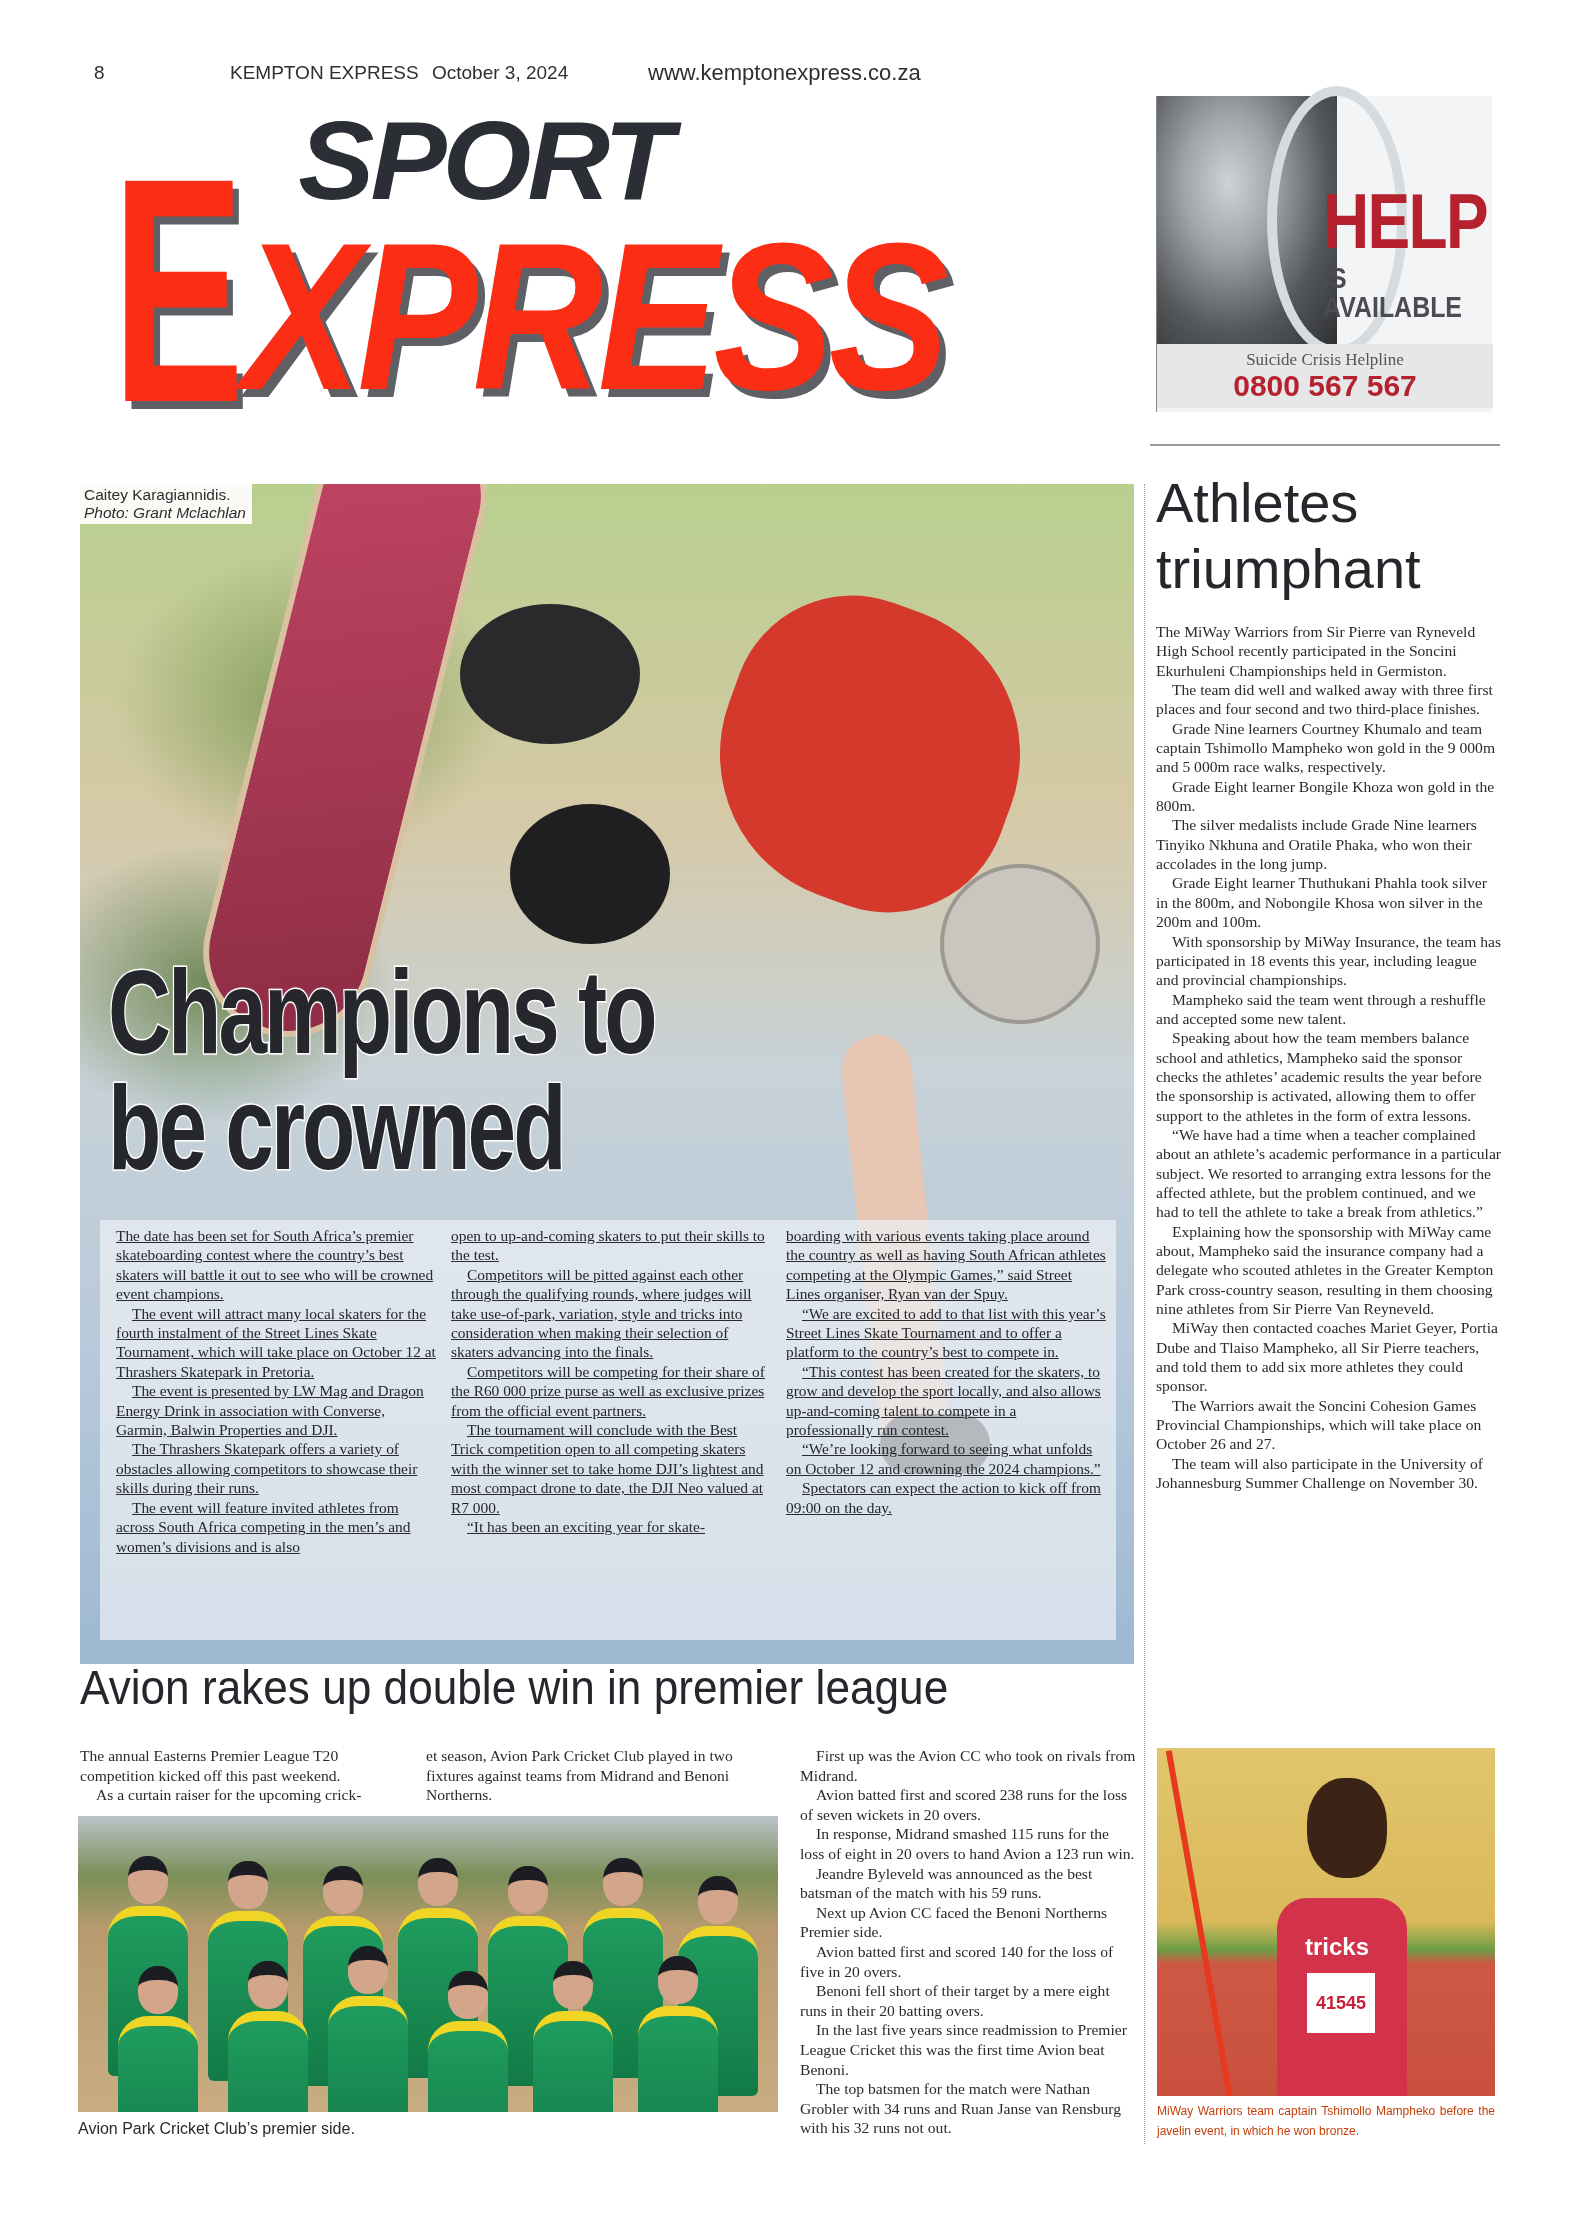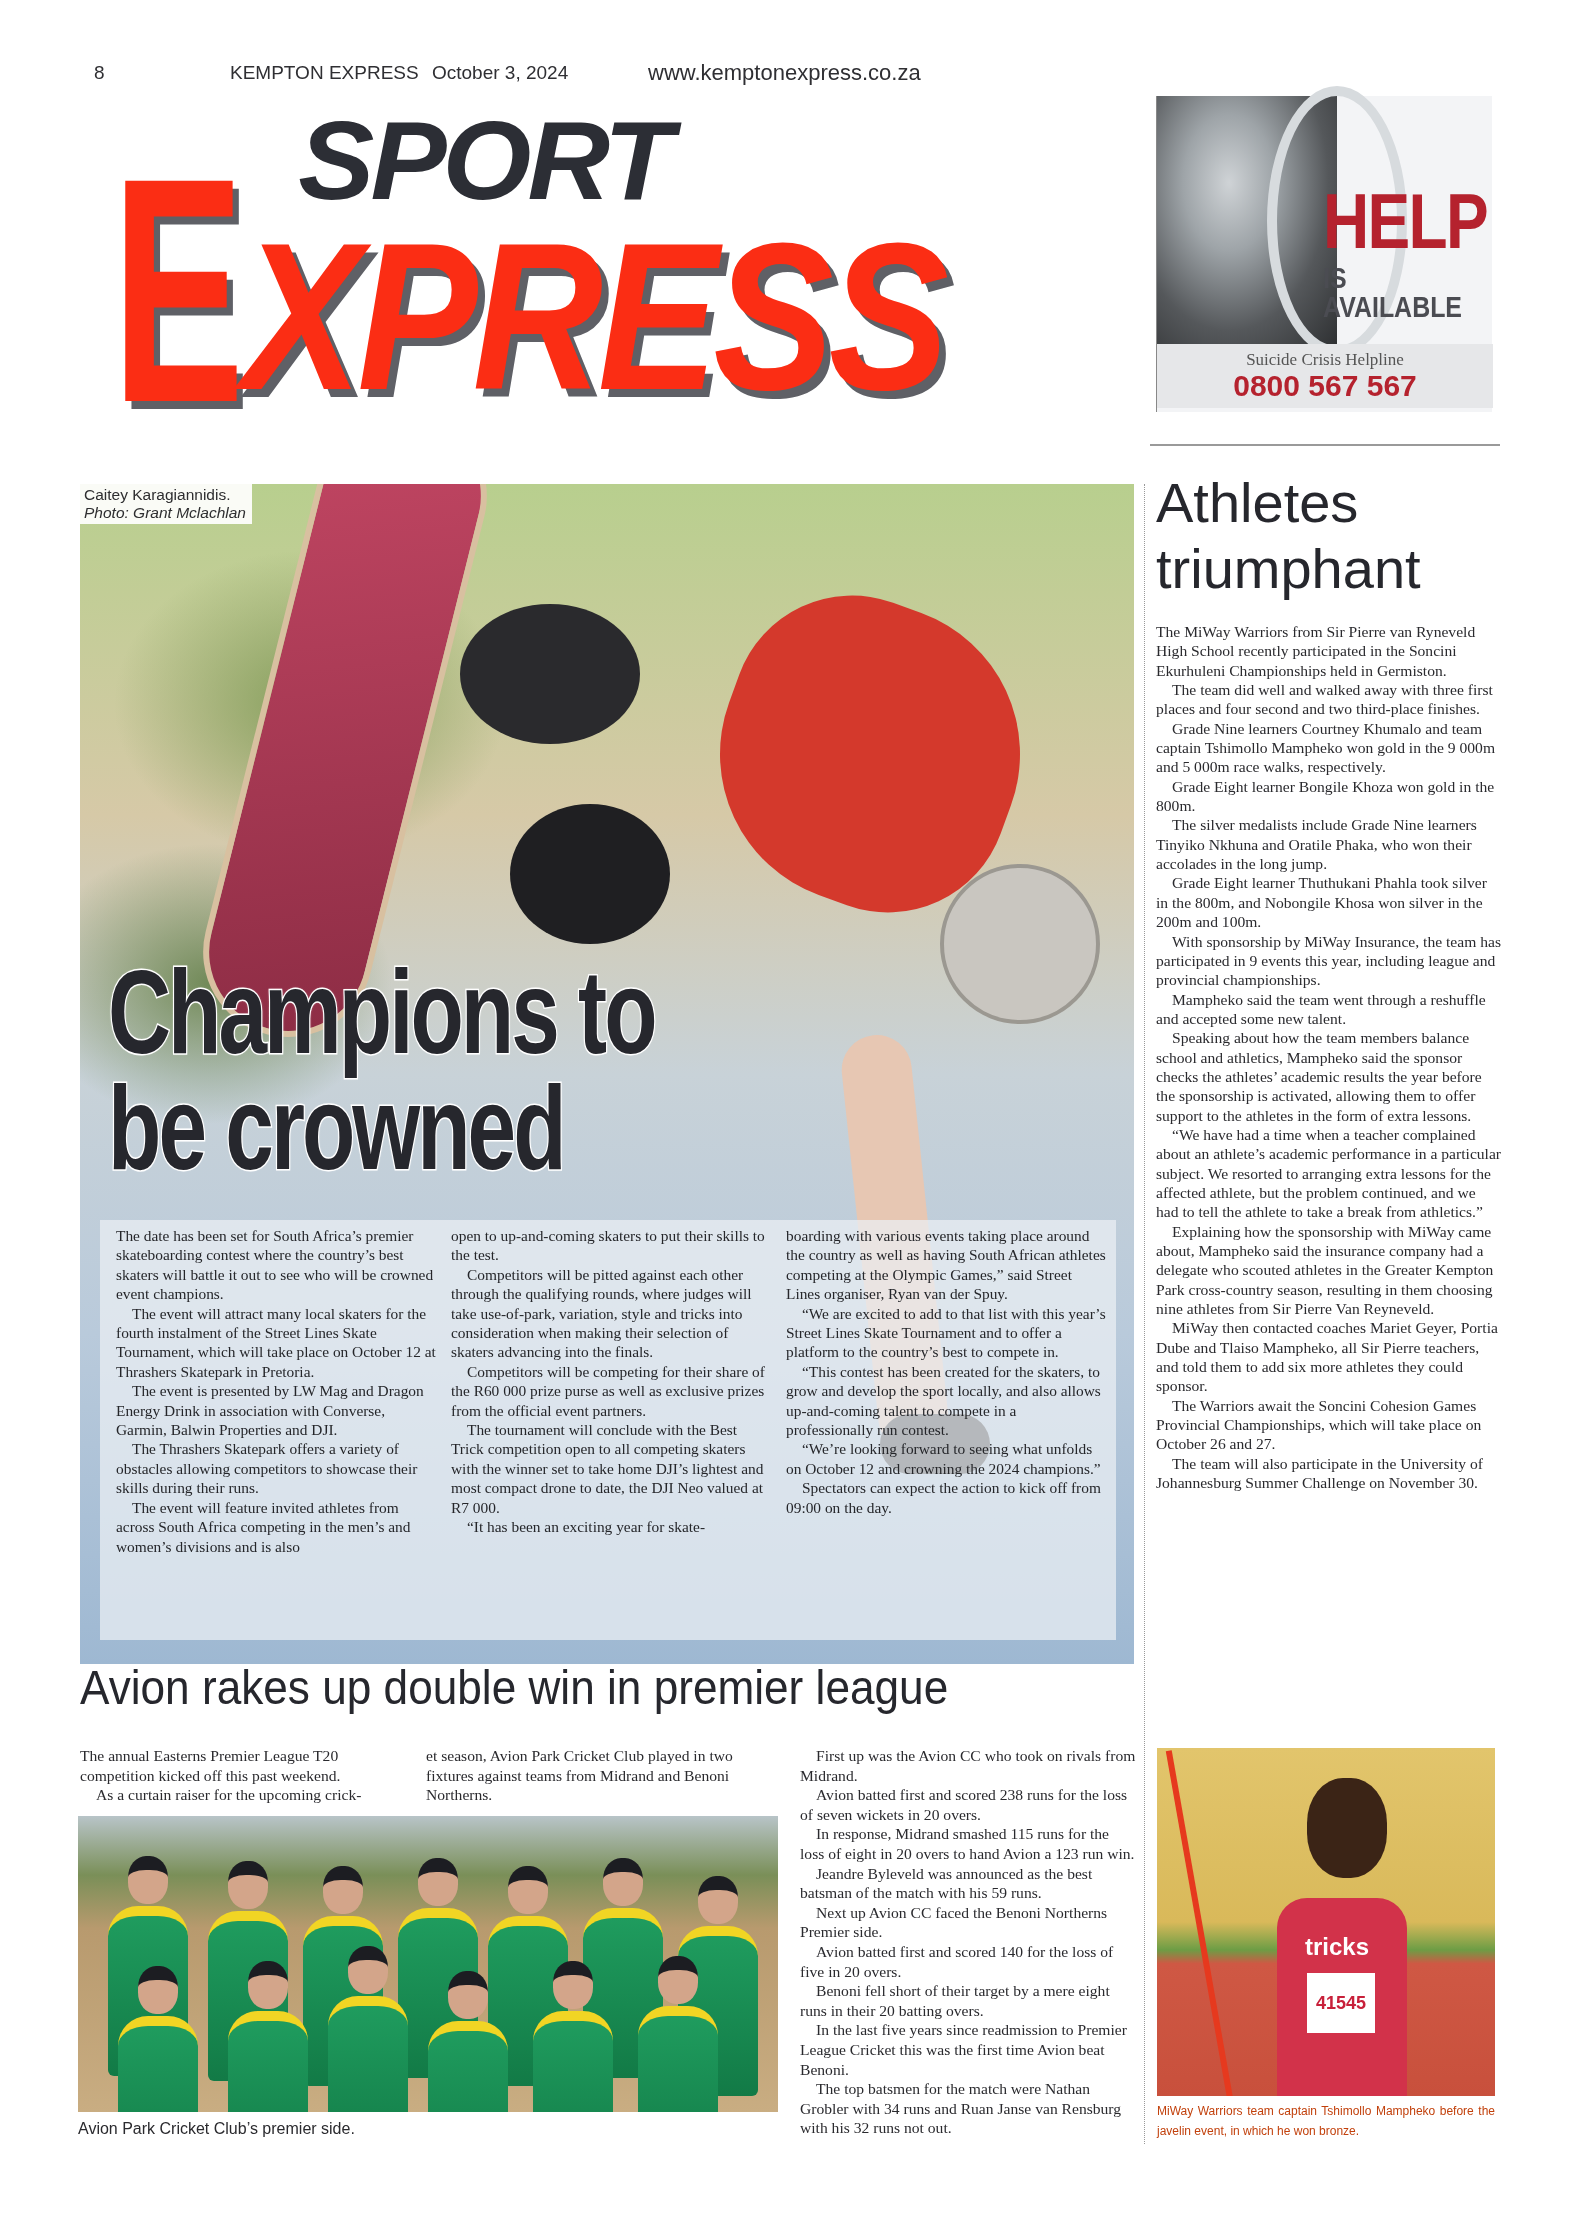--- a/index.html
+++ b/index.html
@@ -40,21 +40,21 @@
   .skate .shirt { position: absolute; left: 640px; top: 120px; width: 300px; height: 300px; border-radius: 40% 50% 40% 50%; background: #d4392c; transform: rotate(20deg); }
   .skate .helmet { position: absolute; left: 860px; top: 380px; width: 160px; height: 160px; border-radius: 50%; background: #c9c6c0; border: 4px solid #9b9891; }
   .skate .knee { position: absolute; left: 430px; top: 320px; width: 160px; height: 140px; border-radius: 50%; background: #1f1f22; }
   .skate .knee2 { position: absolute; left: 380px; top: 120px; width: 180px; height: 140px; border-radius: 50%; background: #2a2a2d; }
   .skate .arm { position: absolute; left: 780px; top: 550px; width: 70px; height: 420px; border-radius: 35px; background: #e7c7b3; transform: rotate(-6deg); }
   .skate .hand { position: absolute; left: 800px; top: 930px; width: 110px; height: 60px; border-radius: 30px; background: #2a2a2d; }
   .credit { position: absolute; left: 0; top: 0; background: rgba(255,255,255,.92); padding: 2px 6px 2px 4px; font-family: "Liberation Sans", sans-serif; font-size: 15.5px; line-height: 18px; color: #2e2e30; }
   .credit i { display: block; }
   .headline-skate { position: absolute; left: 28px; top: 470px; font-family: "Liberation Sans", sans-serif; font-weight: 900; font-size: 118px; line-height: 116px; color: #26272d; letter-spacing: -4px; -webkit-text-stroke: 3px #fff; paint-order: stroke fill; text-shadow: 0 0 3px #fff; transform: scaleX(0.74); transform-origin: left top; width: 1000px; }
   .skate-textpanel { position: absolute; left: 20px; top: 736px; width: 1016px; height: 420px; background: rgba(235,240,244,.72); }
-  .skate-cols { position: absolute; left: 36px; top: 742px; width: 990px; display: flex; gap: 15px; }
+  .skate-cols { position: absolute; left: 36px; top: 742px; width: 990px; display: flex; gap: 15px; text-decoration: underline; }
   .skate-col { width: 322px; font-size: 15.4px; line-height: 19.4px; color: #25262a; text-align: left; }
   .skate-col p { text-indent: 16px; }
   .skate-col p.noindent { text-indent: 0; }
 
   
   .ath-title { position: absolute; left: 1156px; top: 470px; font-family: "Liberation Sans", sans-serif; font-size: 56px; line-height: 66px; color: #26272d; }
   .ath-body { position: absolute; left: 1156px; top: 622px; width: 346px; font-size: 15.6px; line-height: 19.35px; color: #2a2a2e; }
   .ath-body p { text-indent: 16px; }
   .ath-body p.noindent { text-indent: 0; }
   .ath-photo { position: absolute; left: 1157px; top: 1748px; width: 338px; height: 348px; overflow: hidden;
@@ -156,21 +156,21 @@
   <div>Athletes</div>
   <div>triumphant</div>
 </div>
 <div class="ath-body">
   <p class="noindent">The MiWay Warriors from Sir Pierre van Ryneveld High School recently participated in the Soncini Ekurhuleni Championships held in Germiston.</p>
   <p>The team did well and walked away with three first places and four second and two third-place finishes.</p>
   <p>Grade Nine learners Courtney Khumalo and team captain Tshimollo Mampheko won gold in the 9 000m and 5 000m race walks, respectively.</p>
   <p>Grade Eight learner Bongile Khoza won gold in the 800m.</p>
   <p>The silver medalists include Grade Nine learners Tinyiko Nkhuna and Oratile Phaka, who won their accolades in the long jump.</p>
   <p>Grade Eight learner Thuthukani Phahla took silver in the 800m, and Nobongile Khosa won silver in the 200m and 100m.</p>
-  <p>With sponsorship by MiWay Insurance, the team has participated in 9 events this year, including league and provincial championships.</p>
+  <p>With sponsorship by MiWay Insurance, the team has participated in 18 events this year, including league and provincial championships.</p>
   <p>Mampheko said the team went through a reshuffle and accepted some new talent.</p>
   <p>Speaking about how the team members balance school and athletics, Mampheko said the sponsor checks the athletes’ academic results the year before the sponsorship is activated, allowing them to offer support to the athletes in the form of extra lessons.</p>
   <p>“We have had a time when a teacher complained about an athlete’s academic performance in a particular subject. We resorted to arranging extra lessons for the affected athlete, but the problem continued, and we had to tell the athlete to take a break from athletics.”</p>
   <p>Explaining how the sponsorship with MiWay came about, Mampheko said the insurance company had a delegate who scouted athletes in the Greater Kempton Park cross-country season, resulting in them choosing nine athletes from Sir Pierre Van Reyneveld.</p>
   <p>MiWay then contacted coaches Mariet Geyer, Portia Dube and Tlaiso Mampheko, all Sir Pierre teachers, and told them to add six more athletes they could sponsor.</p>
   <p>The Warriors await the Soncini Cohesion Games Provincial Championships, which will take place on October 26 and 27.</p>
   <p>The team will also participate in the University of Johannesburg Summer Challenge on November 30.</p>
 </div>
 <div class="ath-photo">
   <div class="javelin"></div>

